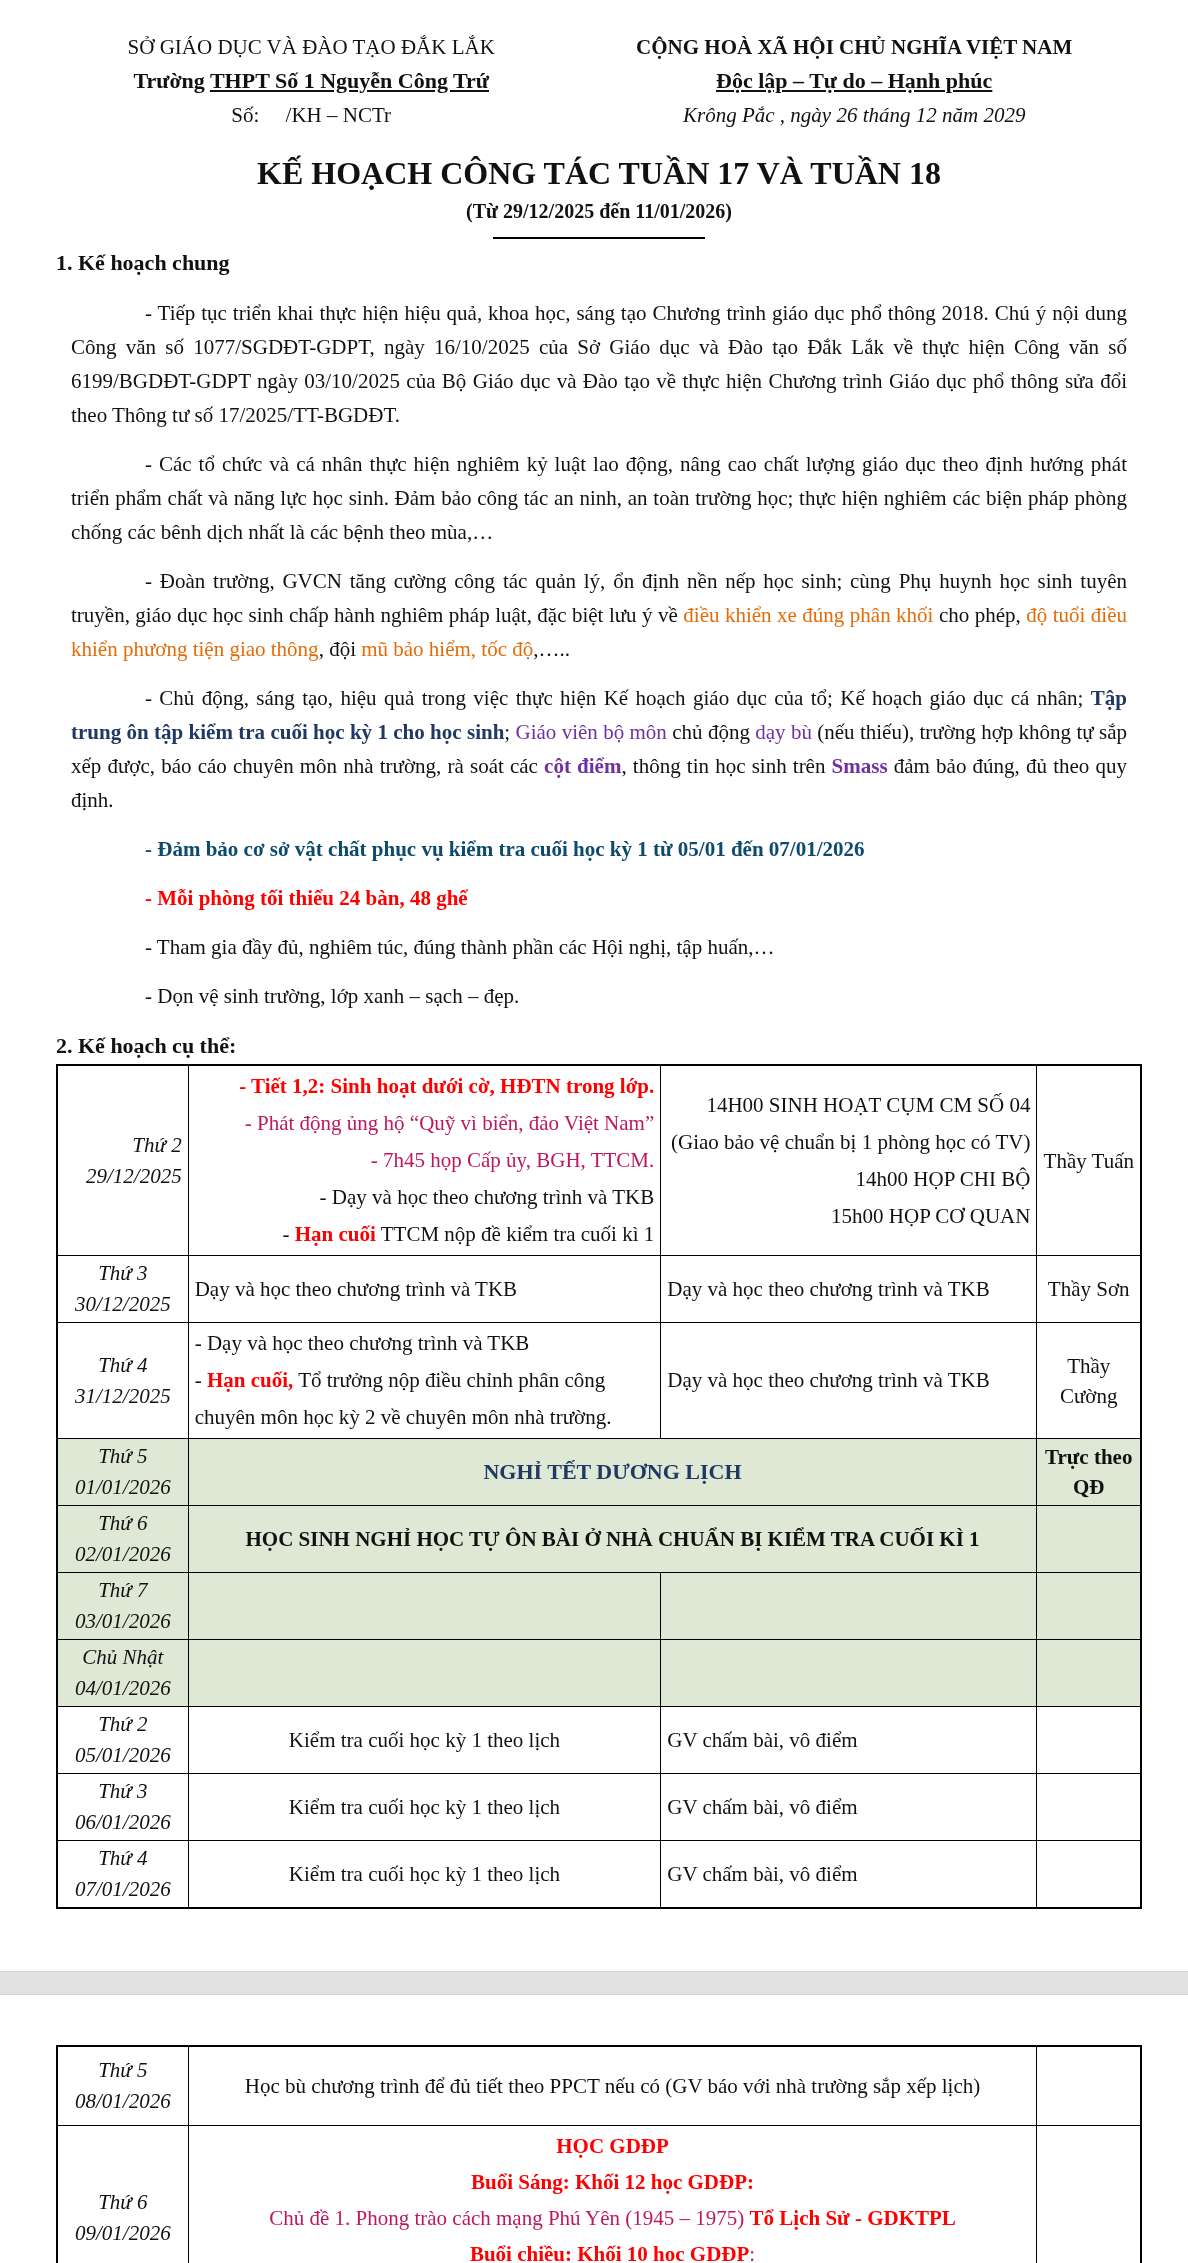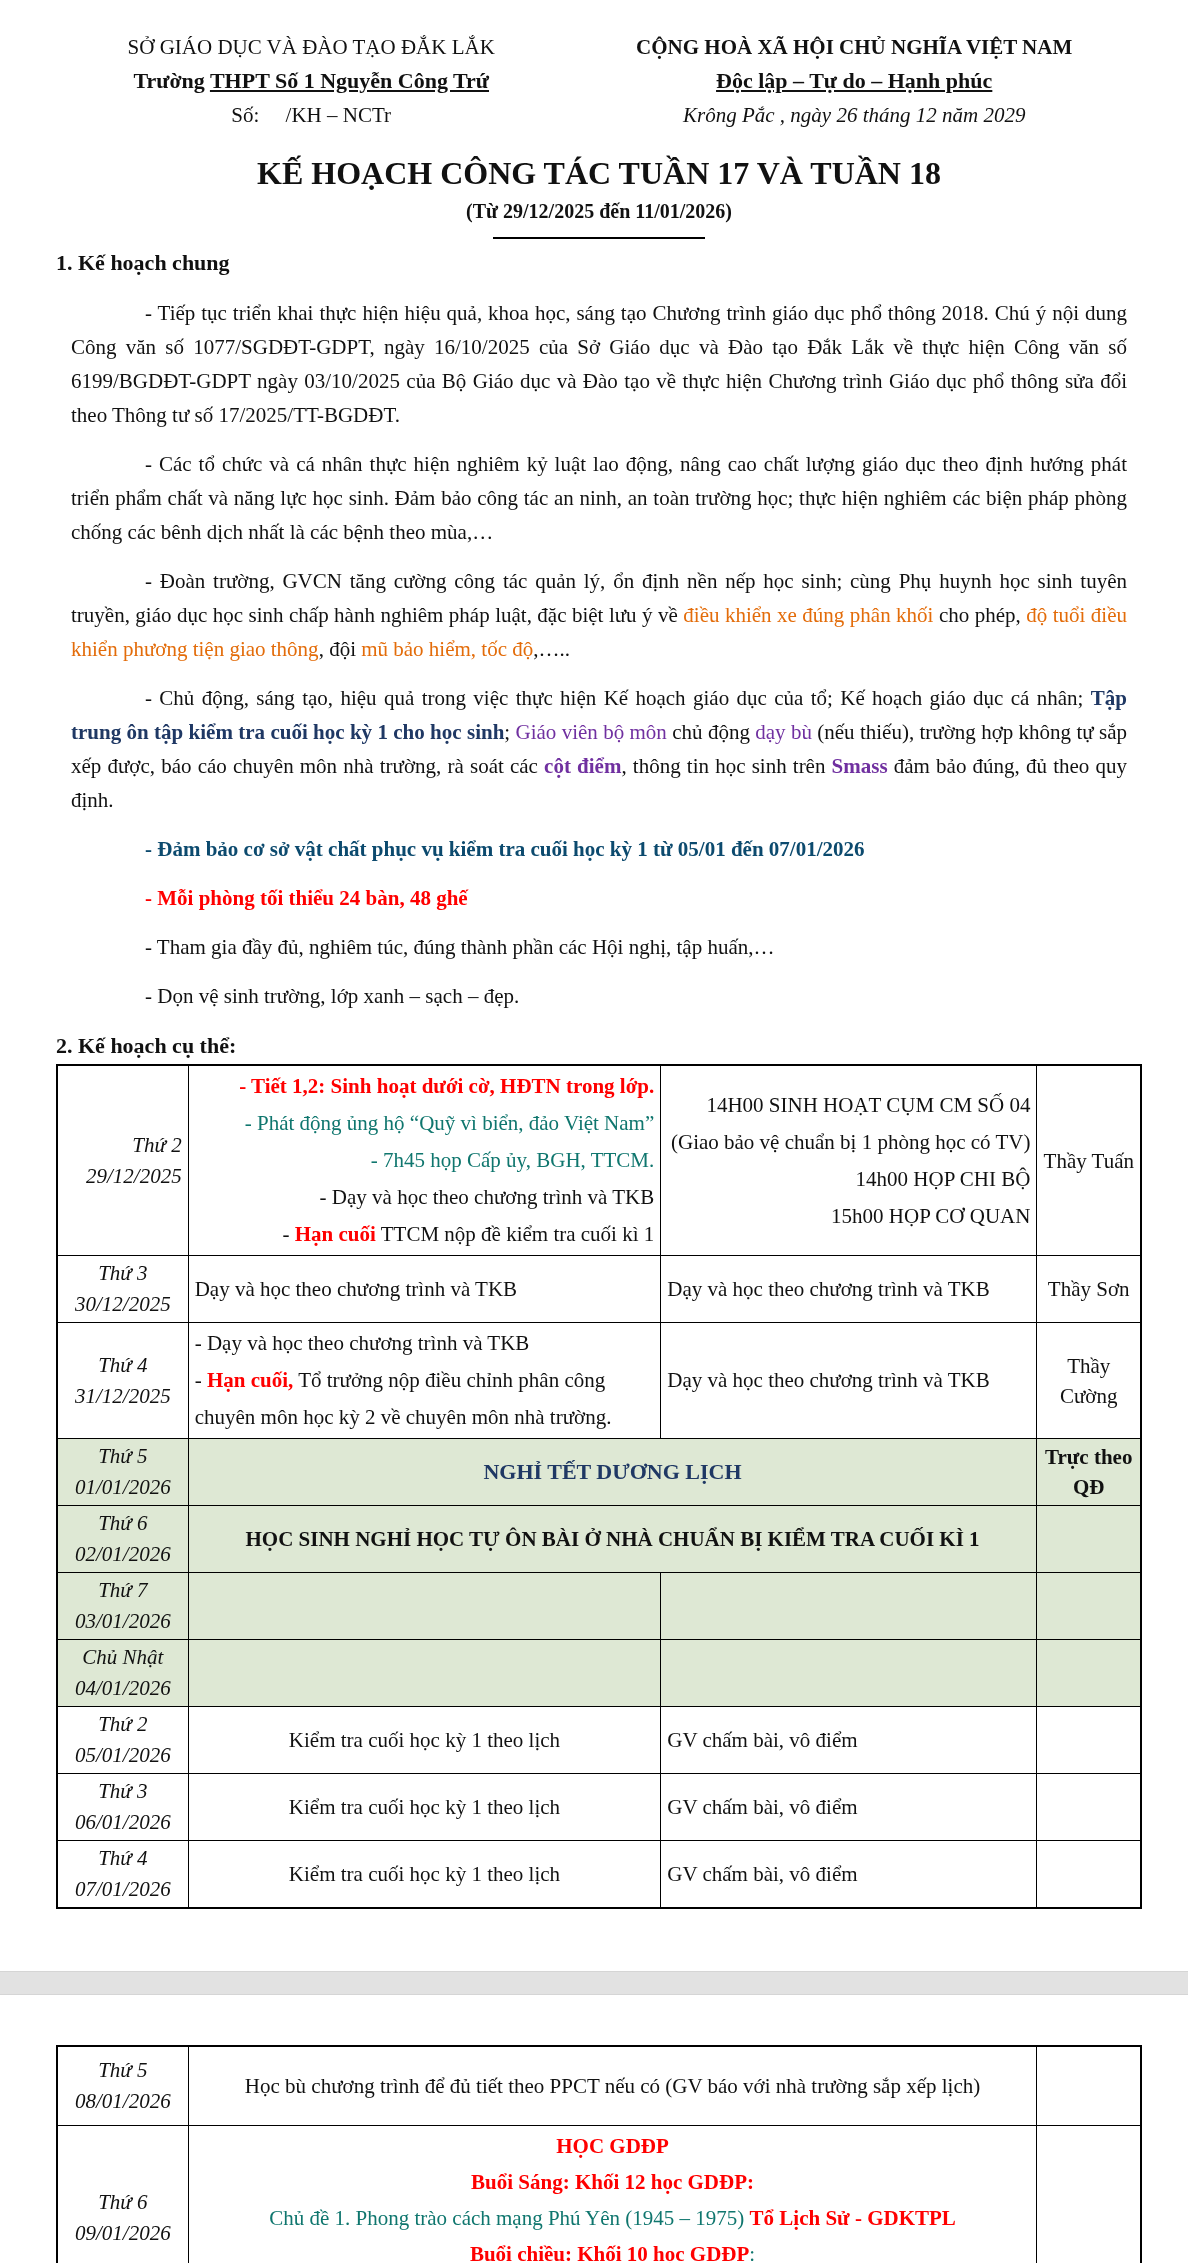--- a/index.html
+++ b/index.html
@@ -20,21 +20,21 @@
   .title{margin-top:24px;font-size:32px;font-weight:bold;text-align:center;line-height:34px;}
   .subtitle{font-size:20px;font-weight:bold;text-align:center;line-height:34px;margin-top:4px;}
   .title-rule{width:212px;border-top:2px solid #000;margin:9px auto 6px auto;}
   
   .sect{font-size:22px;font-weight:bold;line-height:36px;}
   .para{font-size:21px;line-height:34px;text-align:justify;text-indent:74px;margin:15px;}
   .orange{color:#E36C0A;}
   .purple{color:#7030A0;}
   .navy{color:#1F3864;font-weight:bold;}
   .green-t{color:#0c4a6e;font-weight:bold;}
-  .red{color:#0f766e;}
+  .red{color:#be185d;}
   .red-b{color:#FF0000;font-weight:bold;}
   
   table.plan{border-collapse:collapse;width:100%;border:2px solid #000;font-size:21px;table-layout:fixed;}
   table.plan th,table.plan td{border:1.5px solid #000;padding:2px 6px;vertical-align:middle;}
   table.plan th{background:#DBE5F1;font-weight:bold;text-align:center;height:38px;font-size:21px;}
   col.c-time{width:12.1%;} col.c-morn{width:43.6%;} col.c-aft{width:34.7%;} col.c-duty{width:9.6%;}
   td.time{font-style:italic;text-align:center;line-height:31px;}
   td.duty{text-align:center;line-height:30px;}
   .lines div{line-height:37px;}
   td.aft-bold{font-weight:normal;text-align:center;line-height:37px;padding:4px 26px;}

